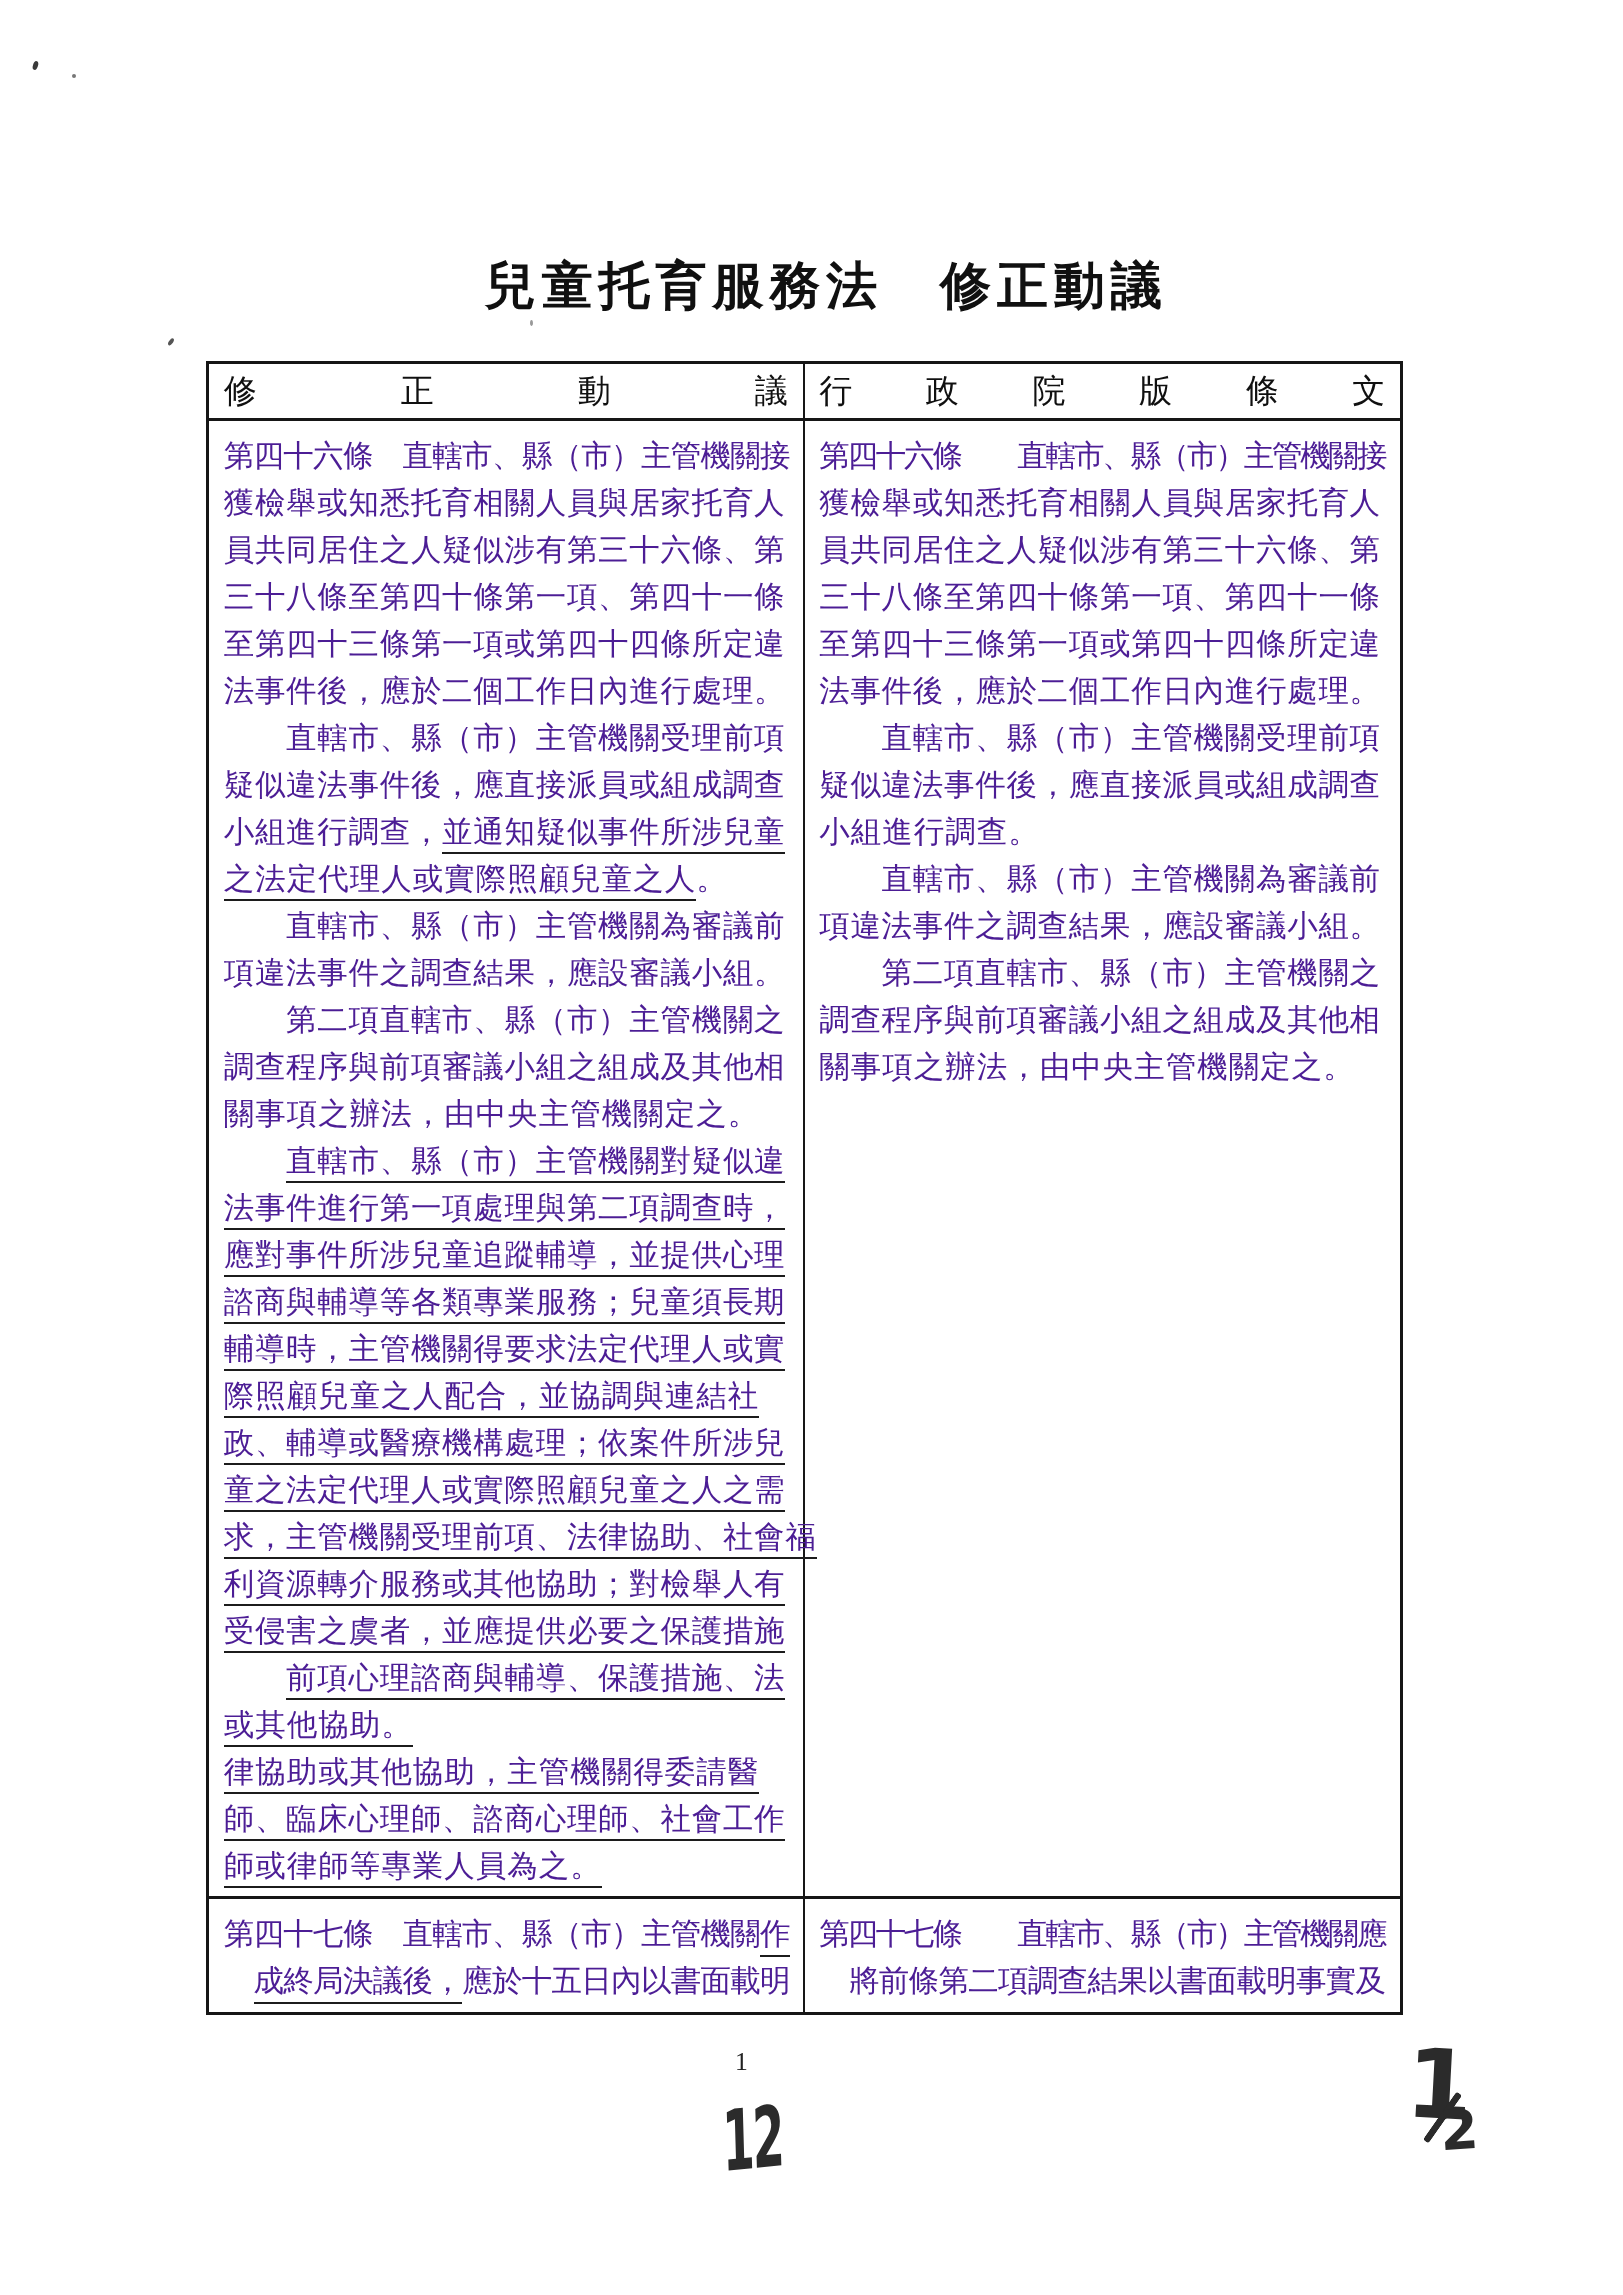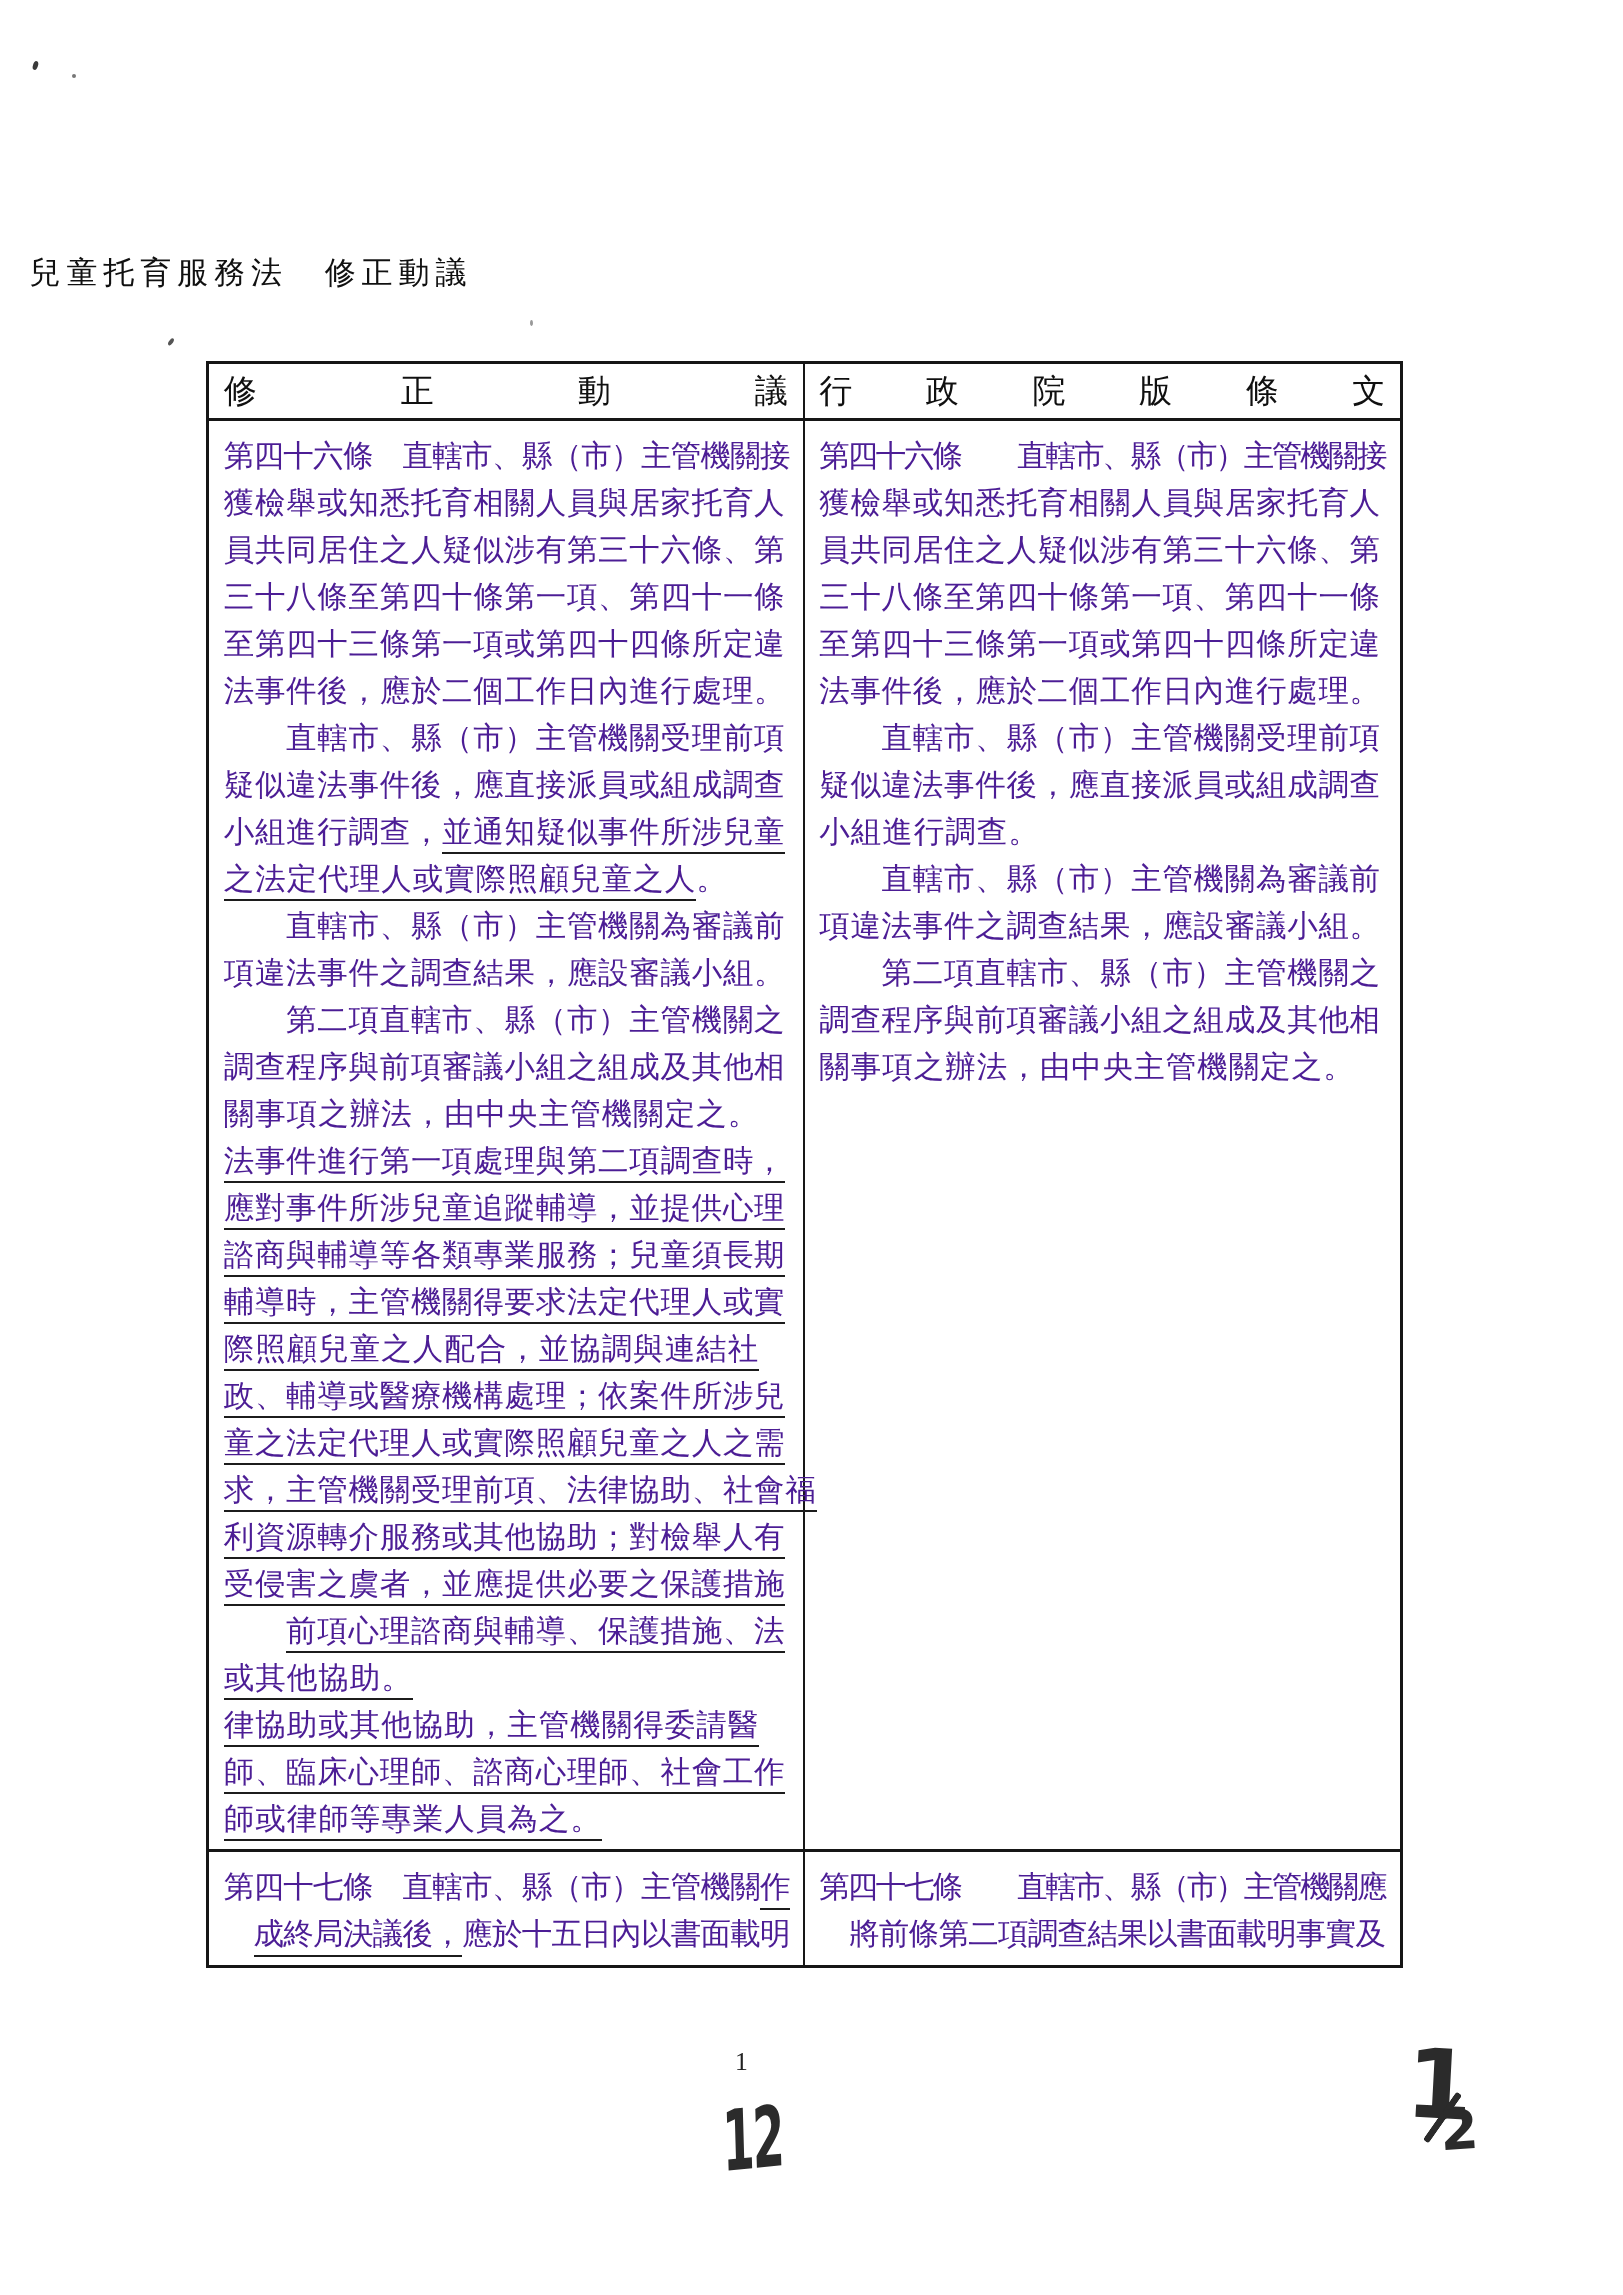--- a/index.html
+++ b/index.html
@@ -7,22 +7,22 @@
     position:relative;
     width:1623px;height:2295px;
     background:#ffffff;
     overflow:hidden;
     font-family:"Liberation Serif","DejaVu Serif",serif;
     color:#161616;
   }
   
   .doc-title{
     position:absolute;top:252px;left:0;width:100%;
-    text-indent:29.5px;
-    font-size:31px;font-weight:normal;letter-spacing:5.9px;
+    text-align:center;text-indent:29.5px;
+    font-size:51px;font-weight:bold;letter-spacing:5.9px;
     color:#101010;
   }
   
   .tbl{
     position:absolute;left:206px;top:361px;width:1197px;
     border:3.4px solid #161616;
     box-sizing:border-box;
     background:#fff;
   }
   .hdr{display:flex;border-bottom:3.4px solid #161616;}
@@ -108,20 +108,21 @@
             <div class="line" style="letter-spacing: 0.7px;"><span class="seg">法事件後，應於二個工作日內進行處理。</span></div>
             <div class="line" style="letter-spacing: 0.7px;"><span class="seg">　　直轄市、縣（市）主管機關受理前項</span></div>
             <div class="line" style="letter-spacing: 0.7px;"><span class="seg">疑似違法事件後，應直接派員或組成調查</span></div>
             <div class="line" style="letter-spacing: 0.7px;"><span class="seg">小組進行調查，</span><span class="seg u">並通知疑似事件所涉兒童</span></div>
             <div class="line" style="letter-spacing: 1px;"><span class="seg u">之法定代理人或實際照顧兒童之人</span><span class="seg">。</span></div>
             <div class="line" style="letter-spacing: 0.7px;"><span class="seg">　　直轄市、縣（市）主管機關為審議前</span></div>
             <div class="line" style="letter-spacing: 0.7px;"><span class="seg">項違法事件之調查結果，應設審議小組。</span></div>
             <div class="line" style="letter-spacing: 0.7px;"><span class="seg">　　第二項直轄市、縣（市）主管機關之</span></div>
             <div class="line" style="letter-spacing: 0.7px;"><span class="seg">調查程序與前項審議小組之組成及其他相</span></div>
             <div class="line" style="letter-spacing: 1px;"><span class="seg">關事項之辦法，由中央主管機關定之。</span></div>
+            <div class="line" style="letter-spacing: 0.7px;"><span class="seg">　　</span><span class="seg u">直轄市、縣（市）主管機關對疑似違</span></div>
             <div class="line" style="letter-spacing: 0.7px;"><span class="seg u">法事件進行第一項處理與第二項調查時，</span></div>
             <div class="line" style="letter-spacing: 0.7px;"><span class="seg u">應對事件所涉兒童追蹤輔導，並提供心理</span></div>
             <div class="line" style="letter-spacing: 0.7px;"><span class="seg u">諮商與輔導等各類專業服務；兒童須長期</span></div>
             <div class="line" style="letter-spacing: 0.7px;"><span class="seg u">輔導時，主管機關得要求法定代理人或實</span></div>
             <div class="line" style="letter-spacing: 1px;"><span class="seg u">際照顧兒童之人配合，並協調與連結社</span></div>
             <div class="line" style="letter-spacing: 0.7px;"><span class="seg u">政、輔導或醫療機構處理；依案件所涉兒</span></div>
             <div class="line" style="letter-spacing: 0.7px;"><span class="seg u">童之法定代理人或實際照顧兒童之人之需</span></div>
             <div class="line" style="letter-spacing: 0.7px;"><span class="seg u">求，主管機關受理前項、法律協助、社會福</span></div>
             <div class="line" style="letter-spacing: 0.7px;"><span class="seg u">利資源轉介服務或其他協助；對檢舉人有</span></div>
             <div class="line" style="letter-spacing: 0.7px;"><span class="seg u">受侵害之虞者，並應提供必要之保護措施</span></div>

